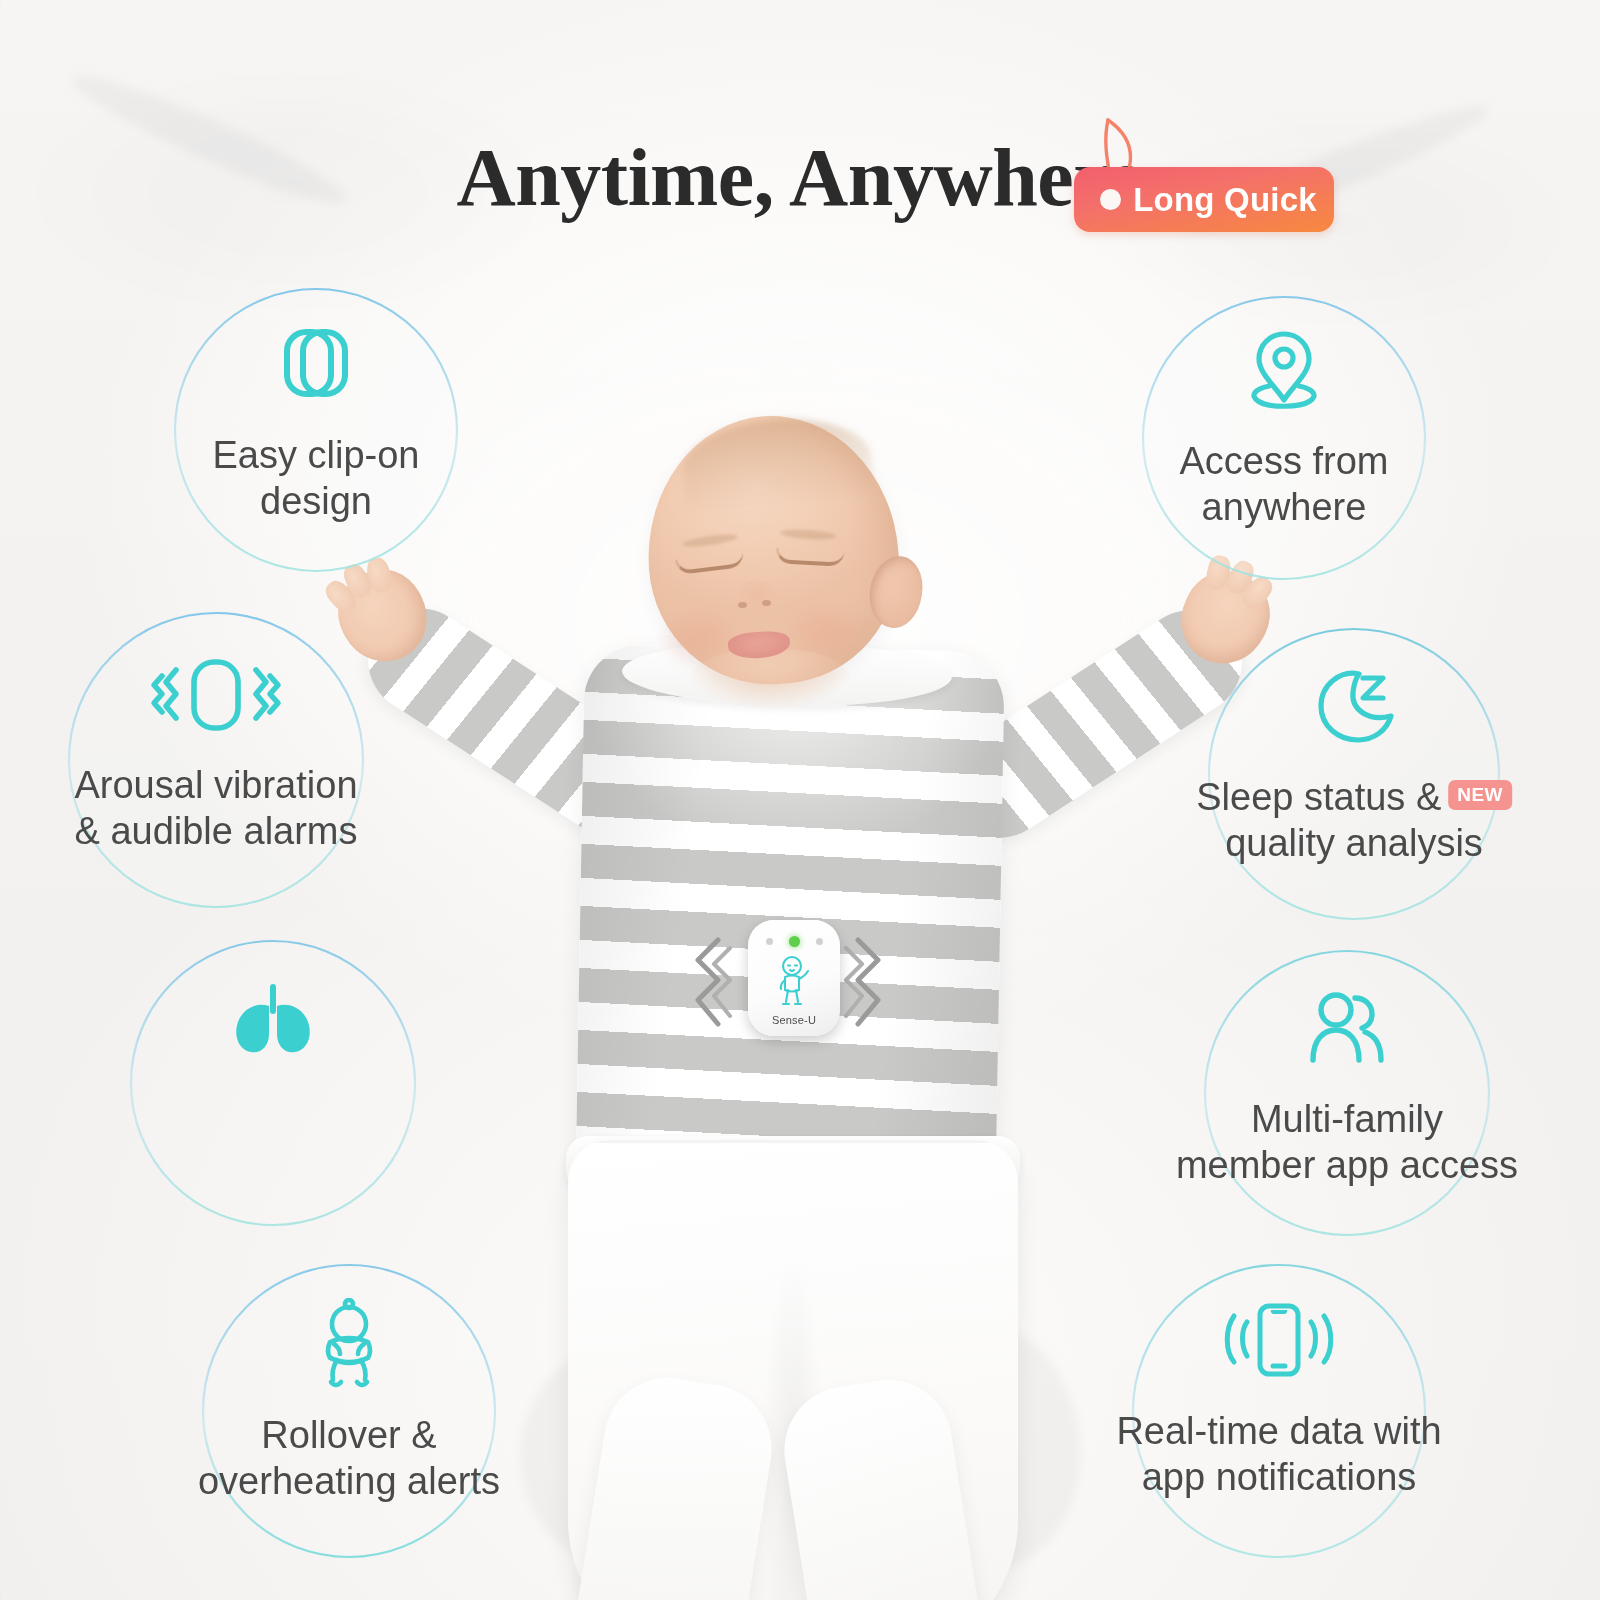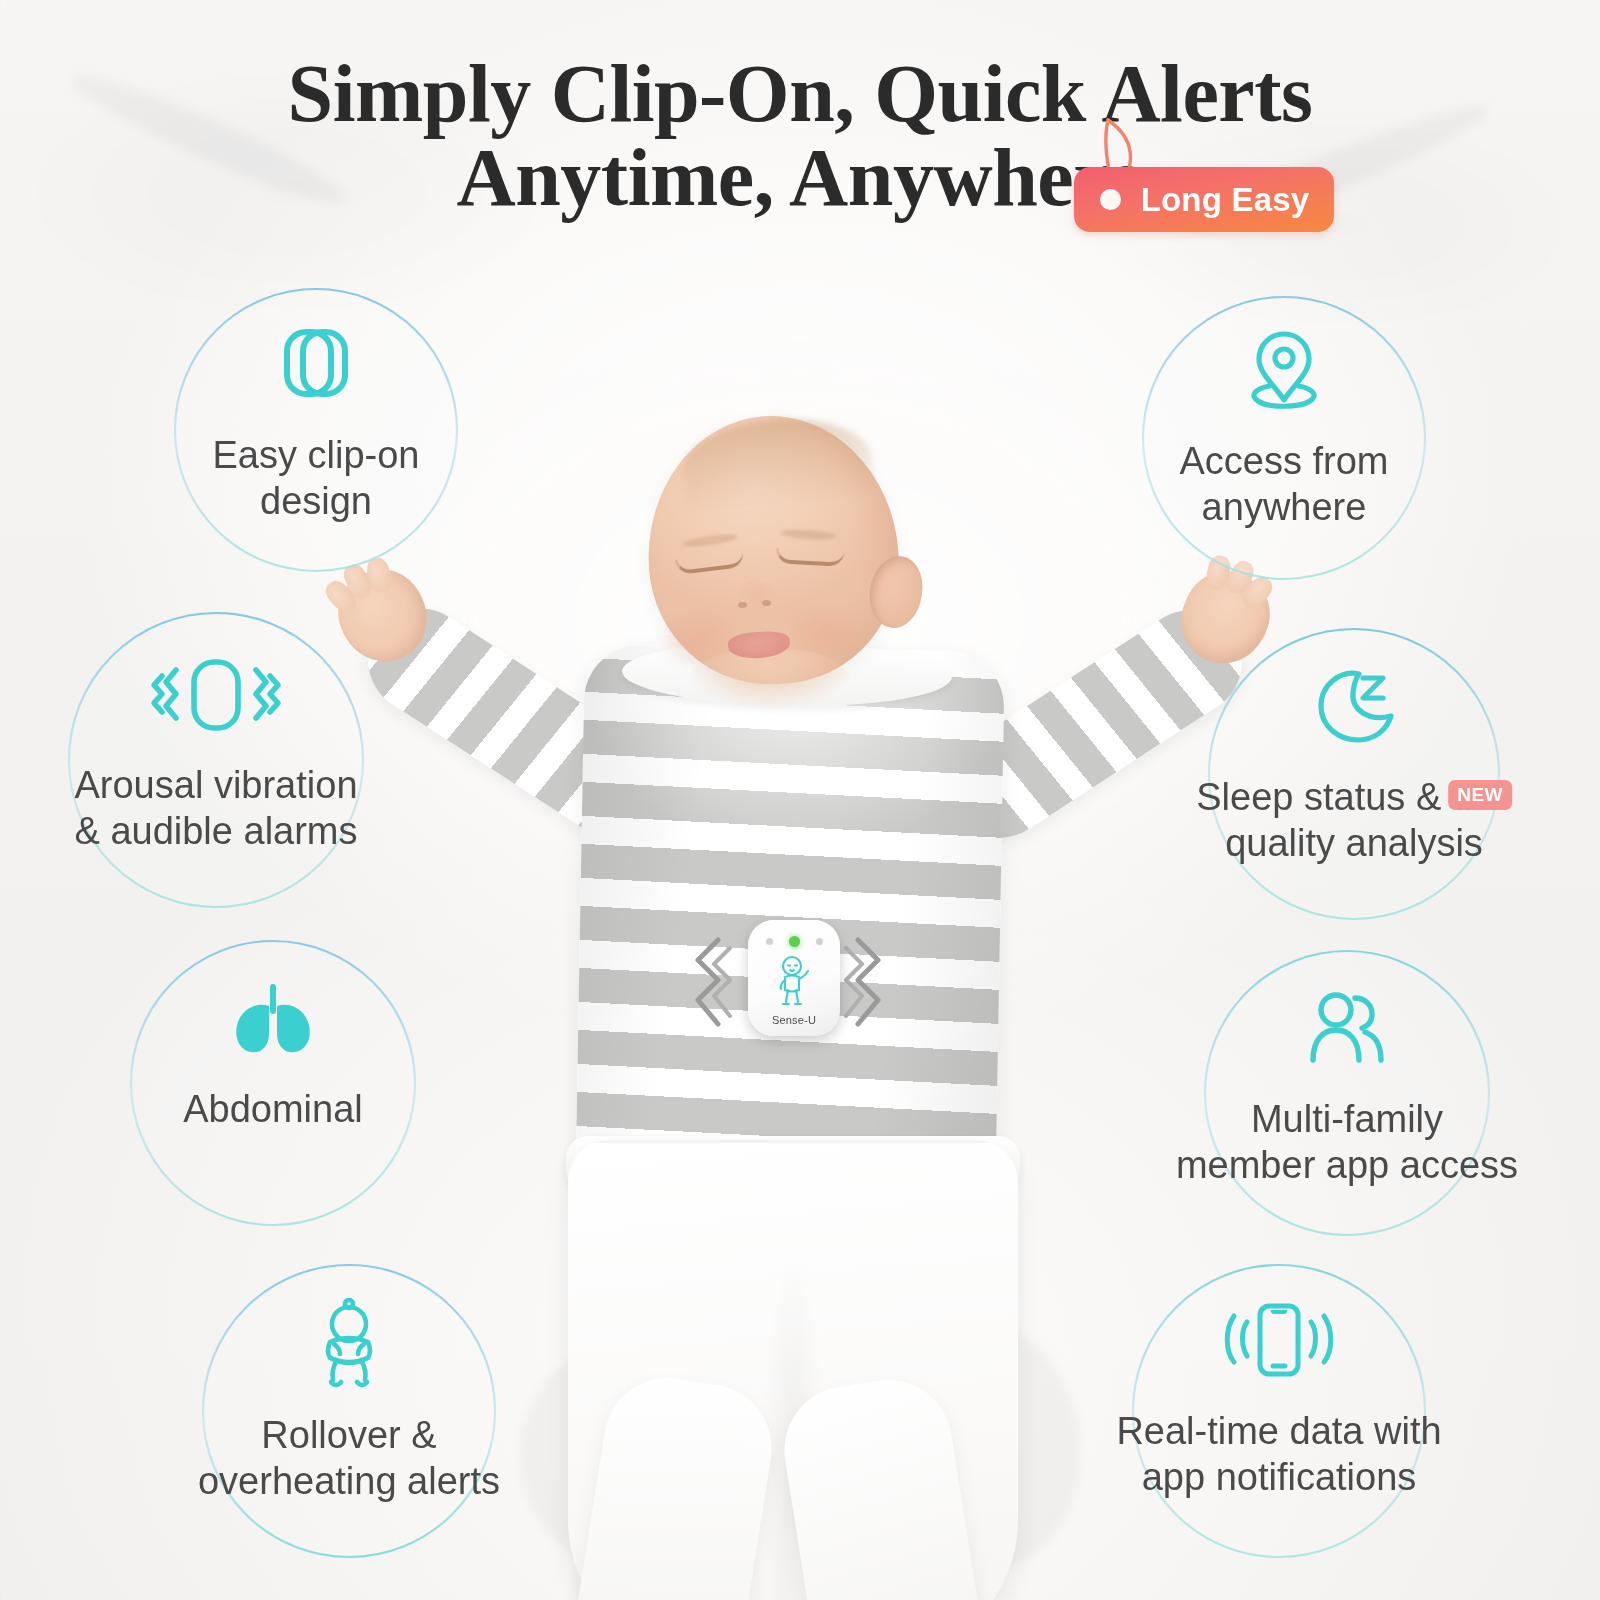--- a/index.html
+++ b/index.html
@@ -306,32 +306,32 @@
           <path d="M28 25 q6 -3 9 -8"></path>
           <path d="M17 36 l-2 12 M25 36 l2 12"></path>
           <path d="M12 50 h6 M24 50 h6"></path>
         </g>
       </svg>
       <div class="dev-name">Sense-U</div>
     </div>
   </div>
 
   <div class="headline">
-    <span class="ln1">Simply Clip-On, Quick Alerts</span><br>
+    <br>
     <span class="hl-row2"><span class="l2">Anytime, Anywhere</span></span>
   </div>
 
   <div class="tag-wrap">
     <svg class="tag-string" viewBox="0 0 300 130">
       <path d="M46 8 C 40 34, 48 60, 50 76" fill="none" stroke="#f4836a" stroke-width="3.4" stroke-linecap="round"></path>
       <path d="M46 8 C 78 30, 72 62, 52 78" fill="none" stroke="#f4836a" stroke-width="3.4" stroke-linecap="round"></path>
     </svg>
     <div class="tag">
       <div class="tag-hole"></div>
-      <div class="tag-label">Long Easy</div>
+      <div class="tag-label">Long Quick</div>
     </div>
   </div>
 
   <div class="feature" style="left:172px;top:286px;width:288px;height:288px;">
     <svg class="ring" width="288" height="288" viewBox="0 0 288 288">
       <defs>
           <linearGradient id="rg1" x1="0.5" y1="0" x2="0.5" y2="1">
         <stop offset="0%" stop-color="#7ec5e8" stop-opacity="0.95"></stop>
         <stop offset="55%" stop-color="#a9dbe9" stop-opacity="0.55"></stop>
         <stop offset="100%" stop-color="#9fe3e0" stop-opacity="0.85"></stop>
@@ -395,21 +395,20 @@
     <div class="ficon" style="top:44px;">
       <svg width="92" height="74" viewBox="0 0 92 74">
         <g fill="#3ccfd0">
           <rect x="43" y="2" width="6" height="30" rx="3"></rect>
           <path d="M42 24 C 30 20, 16 26, 11 40 C 6 54, 12 68, 24 70 C 34 72, 42 64, 42 52 Z"></path>
           <path d="M50 24 C 62 20, 76 26, 81 40 C 86 54, 80 68, 68 70 C 58 72, 50 64, 50 52 Z"></path>
         </g>
       </svg>
     </div>
     <div class="flabel" style="top:148px;">
-      <span class="ln">Abdominal</span>
     </div>
   </div>
 
   <div class="feature" style="left:200px;top:1262px;width:298px;height:298px;">
     <svg class="ring" width="298" height="298" viewBox="0 0 298 298">
       <defs>
           <linearGradient id="rg4" x1="0.5" y1="0" x2="0.5" y2="1">
         <stop offset="0%" stop-color="#7ec5e8" stop-opacity="0.92"></stop>
         <stop offset="55%" stop-color="#a9dbe9" stop-opacity="0.5"></stop>
         <stop offset="100%" stop-color="#7fdcdc" stop-opacity="0.95"></stop>

